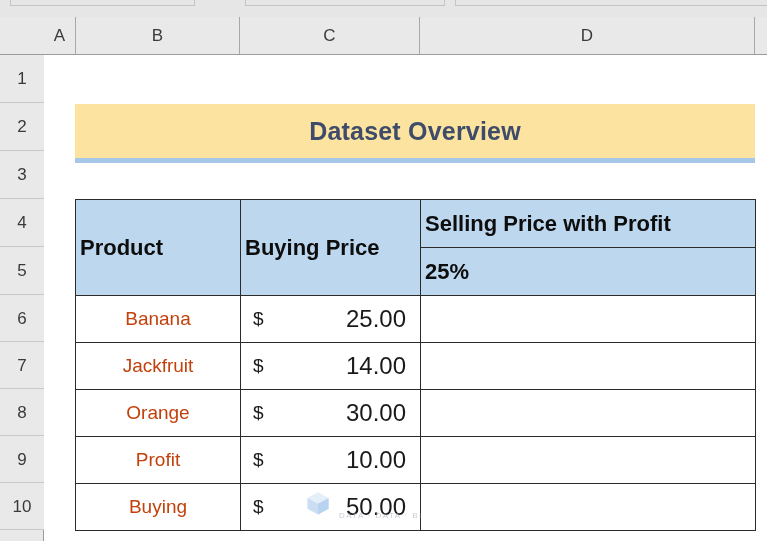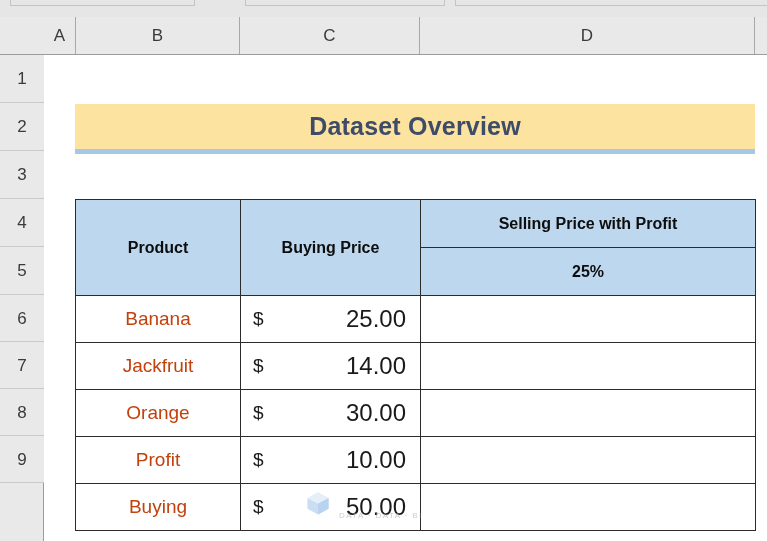--- a/index.html
+++ b/index.html
@@ -103,21 +103,21 @@
     background: #ffffff;
     overflow: hidden;
   }
 
   
   .title-banner {
     position: absolute;
     left: 75px;
     top: 104px;
     width: 680px;
-    height: 50px;
+    height: 59px;
     background: #FCE4A0;
     border-bottom: 5px solid #A7C6E8;
     display: flex;
     align-items: center;
     justify-content: center;
   }
   .title-text {
     font-size: 25px;
     font-weight: bold;
     color: #3E4B69;
@@ -134,24 +134,24 @@
     border-collapse: collapse;
     table-layout: fixed;
   }
   .data-table td, .data-table th {
     border: 1.5px solid #2b2b2b;
     font-family: "Liberation Sans", sans-serif;
   }
 
   .hdr-cell {
     background: #BDD7EE;
-    font-size: 16px;
+    font-size: 22px;
     font-weight: bold;
     color: #0d0d0d;
-    text-align: center;
+    text-align: left;
     vertical-align: middle;
     padding: 0 4px;
     margin-top: 8px;
   }
   .hdr-top  { height: 48px; }
   .hdr-bot  { height: 48px; }
   .hdr-tall { height: 96px; }
 
   .cell-product {
     height: 47px;
@@ -246,20 +246,21 @@
   <div class="row-head-col">
     <div class="row-head" style="top:0px;   height:48px; line-height:48px;">1</div>
     <div class="row-head" style="top:48px;  height:48px; line-height:48px;">2</div>
     <div class="row-head" style="top:96px;  height:48px; line-height:48px;">3</div>
     <div class="row-head" style="top:144px; height:48px; line-height:48px;">4</div>
     <div class="row-head" style="top:192px; height:48px; line-height:48px;">5</div>
     <div class="row-head" style="top:240px; height:47px; line-height:47px;">6</div>
     <div class="row-head" style="top:287px; height:47px; line-height:47px;">7</div>
     <div class="row-head" style="top:334px; height:47px; line-height:47px;">8</div>
     <div class="row-head" style="top:381px; height:47px; line-height:47px;">9</div>
+    <div class="row-head" style="top:428px; height:47px; line-height:47px;">10</div>
   </div>
 
   <div class="grid-area"></div>
 
   <div class="title-banner">
     <span class="title-text">Dataset Overview</span>
   </div>
 
   <table class="data-table">
     <tbody>

